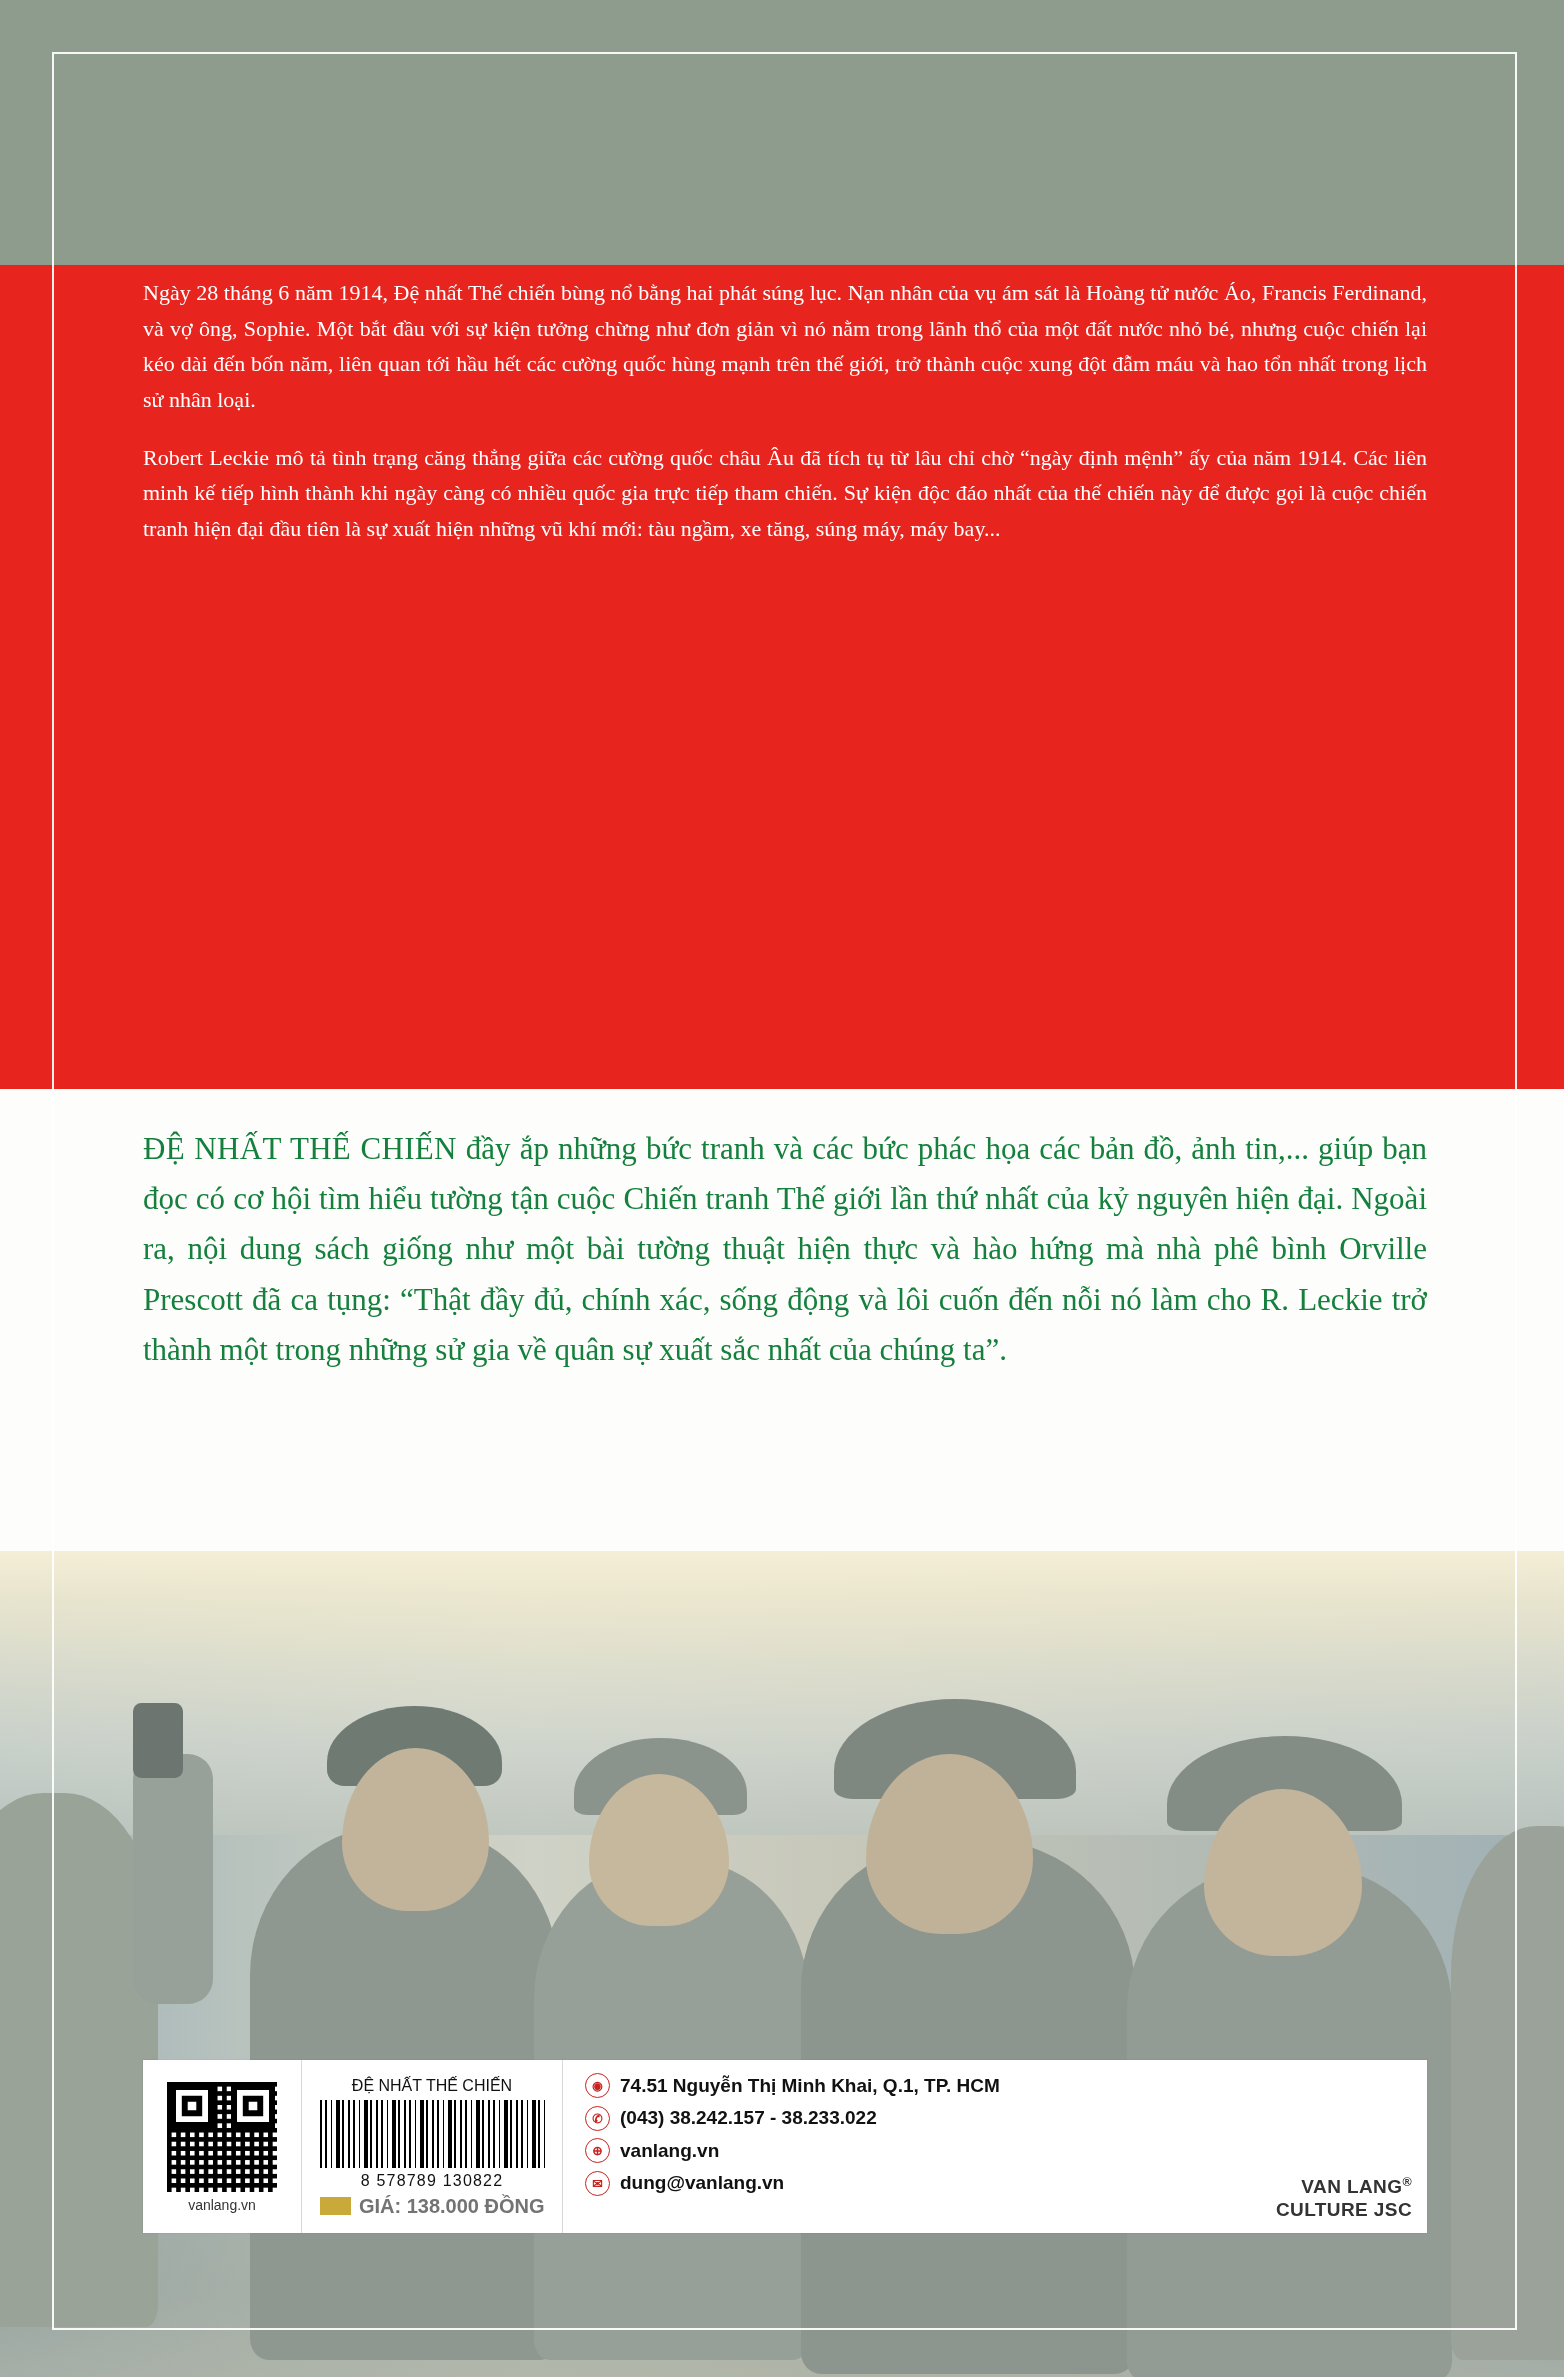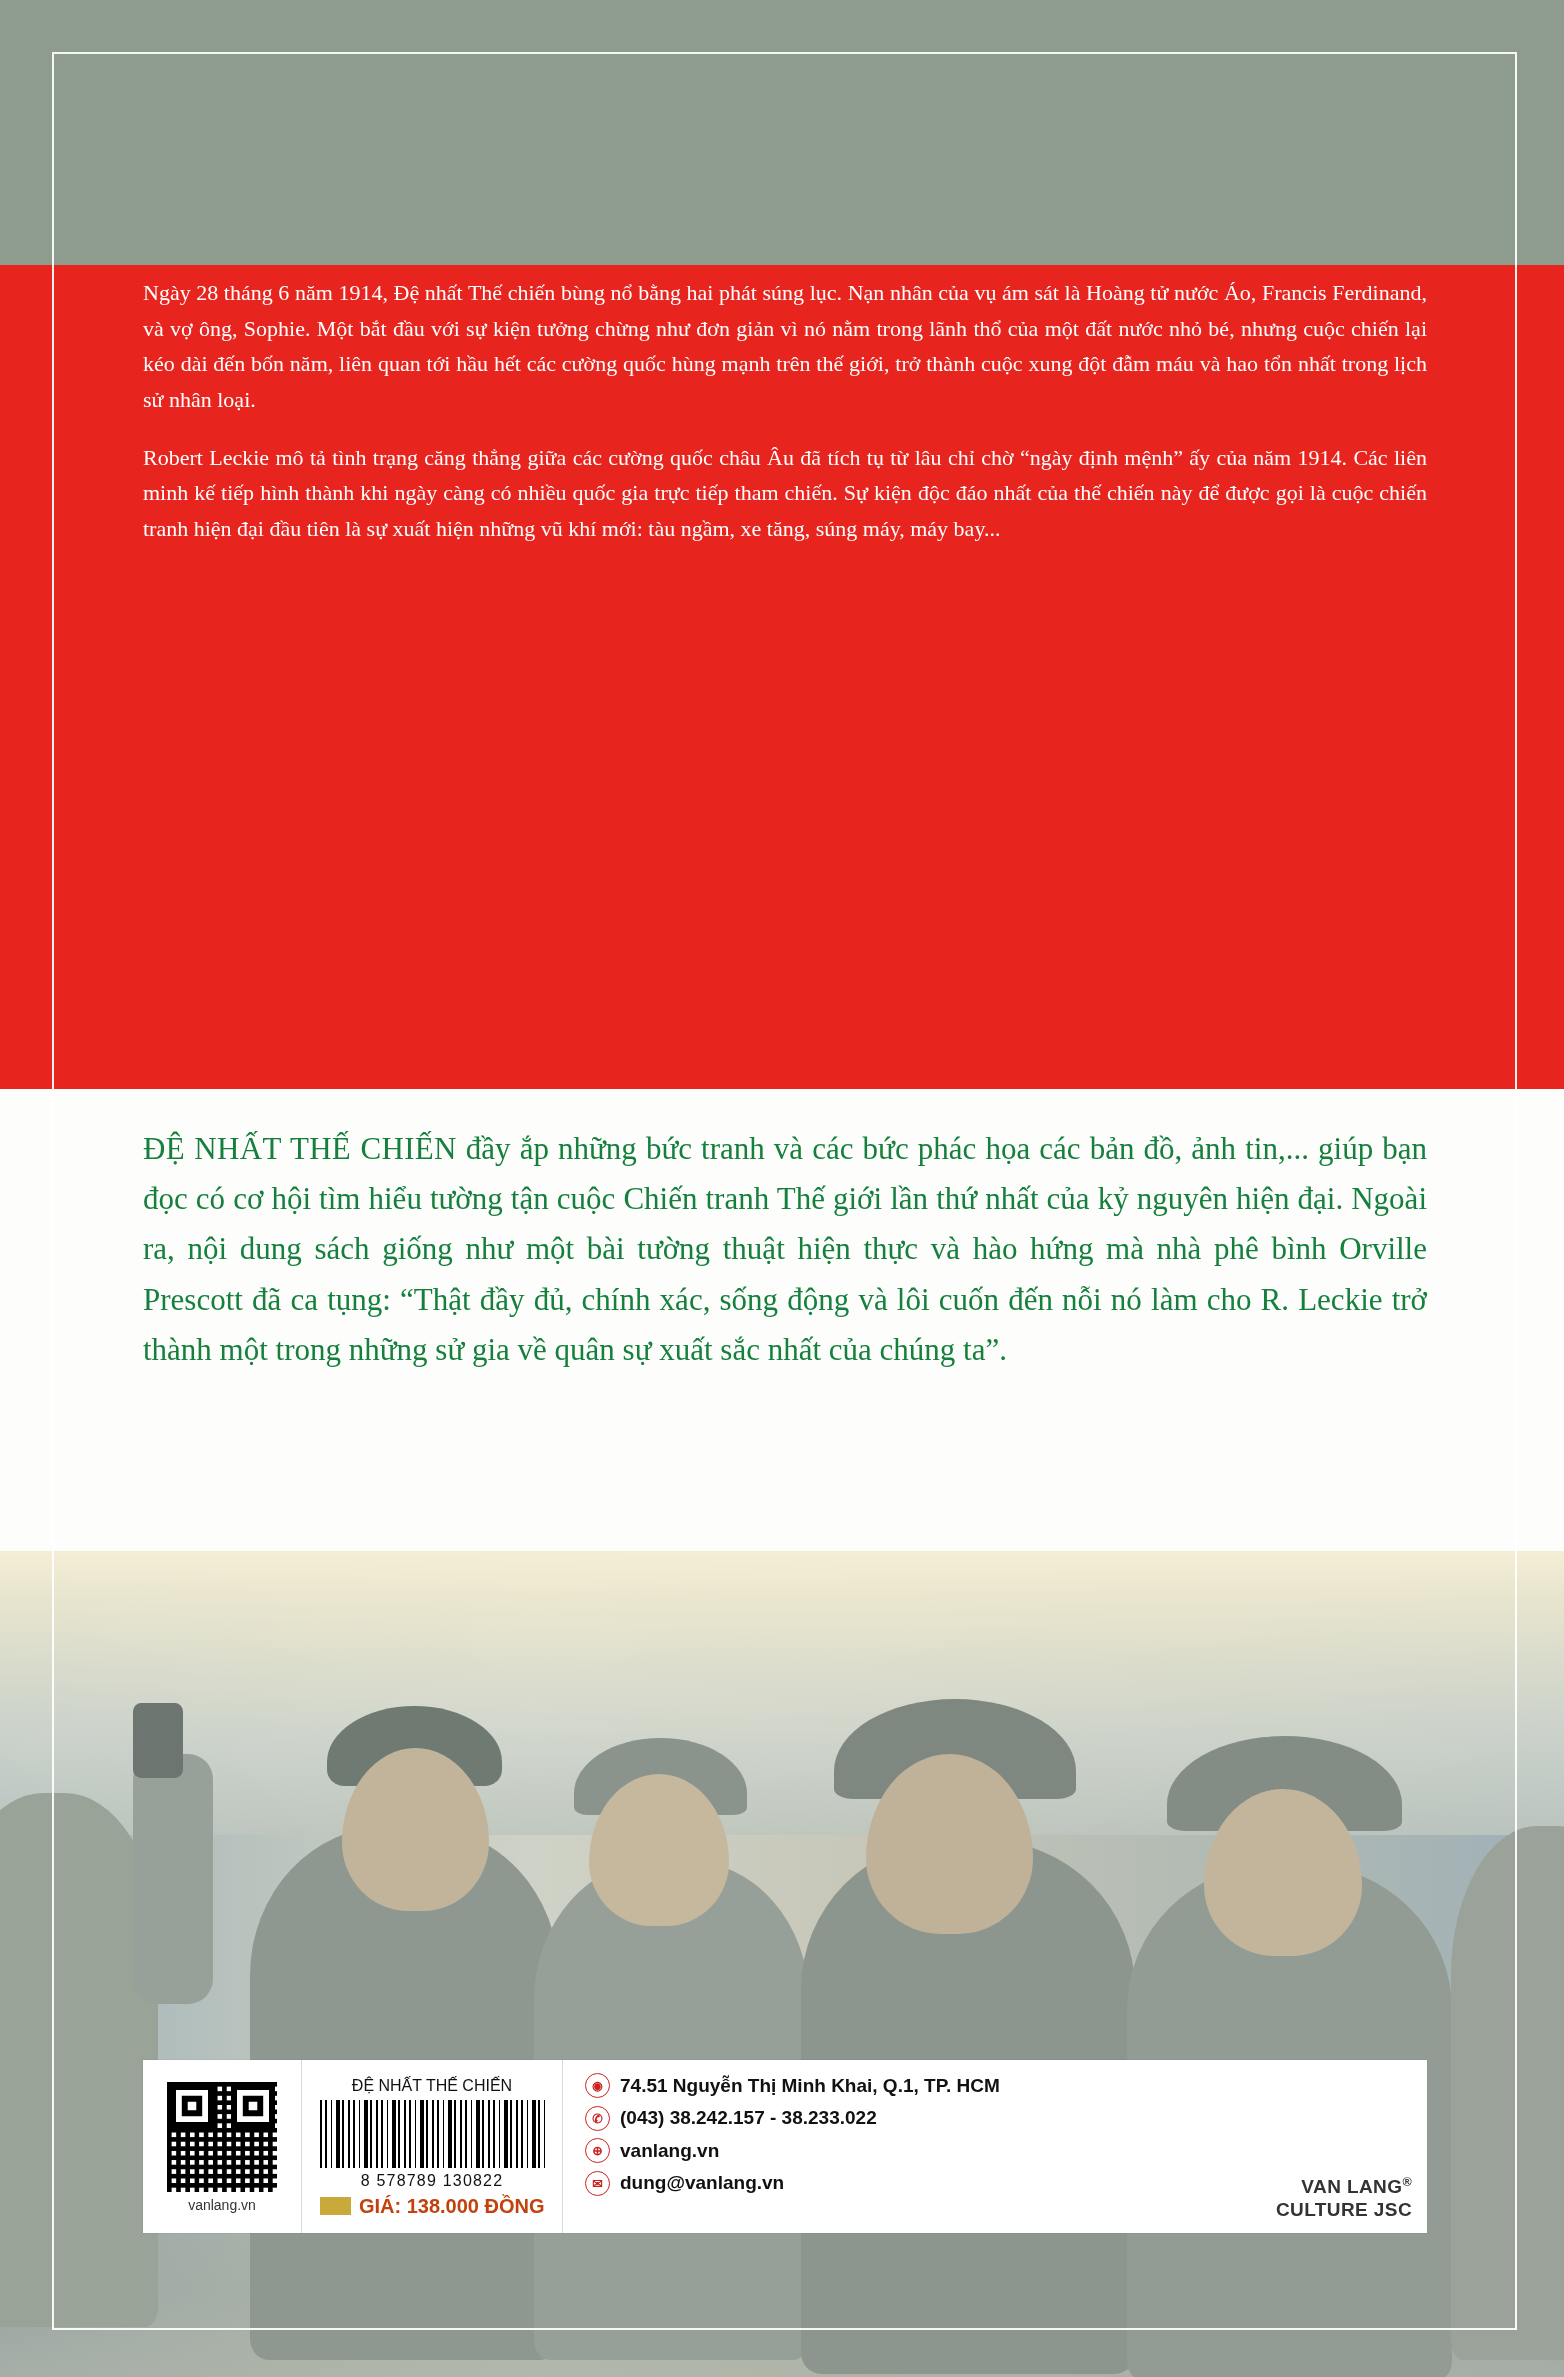--- a/index.html
+++ b/index.html
@@ -203,21 +203,21 @@
     width: 225px;
   }
   .price-swatch {
     width: 43px; height: 18.3px;
     background: #c8a93a;
     margin-right: 8.3px;
   }
   .price-text {
     font-size: 20px;
     font-weight: bold;
-    color: #c2410c;
+    color: #737373;
     white-space: nowrap;
   }
   .contact-cell {
     flex: 1;
     padding: 13.3px 15px 8.3px 22px;
     border-left: 0.8px solid #d8d8d8;
     position: relative;
   }
   .contact-line {
     display: flex;

